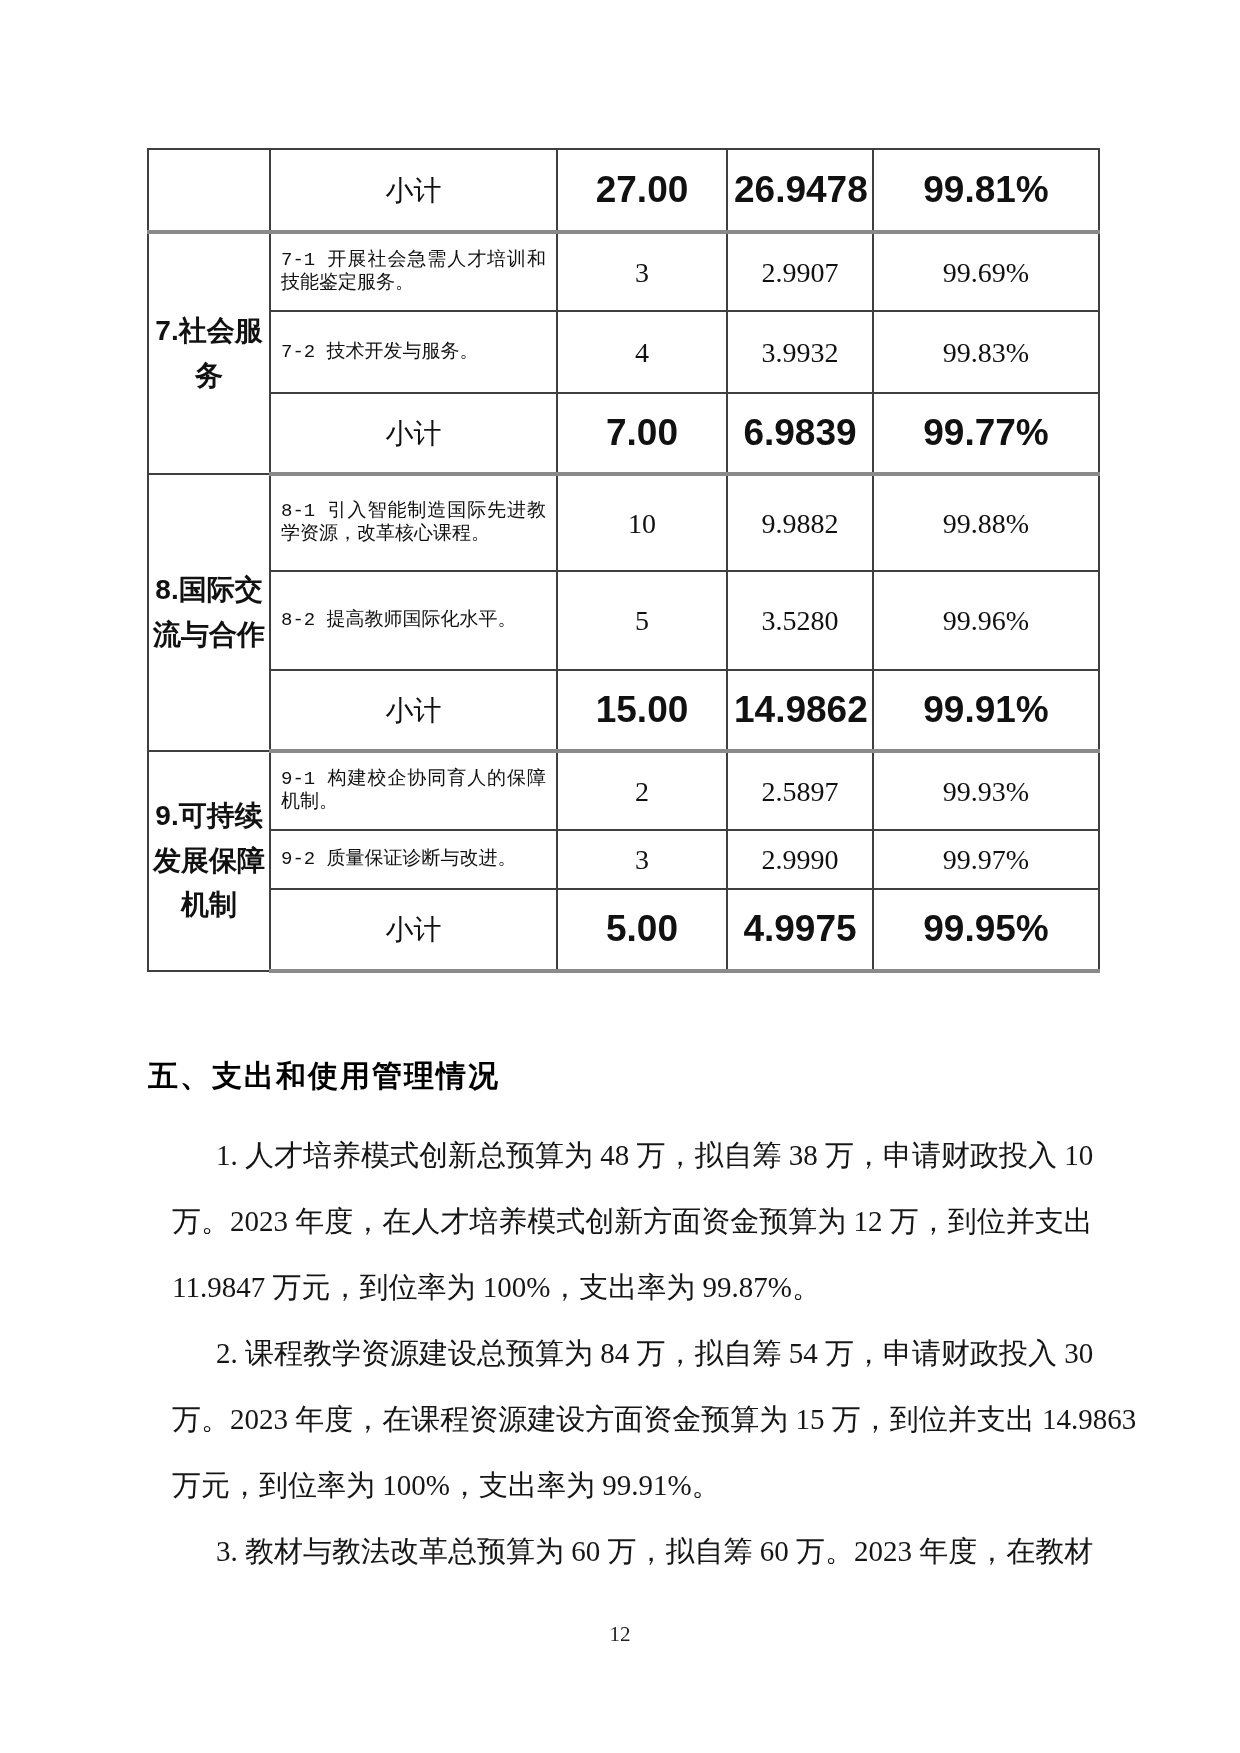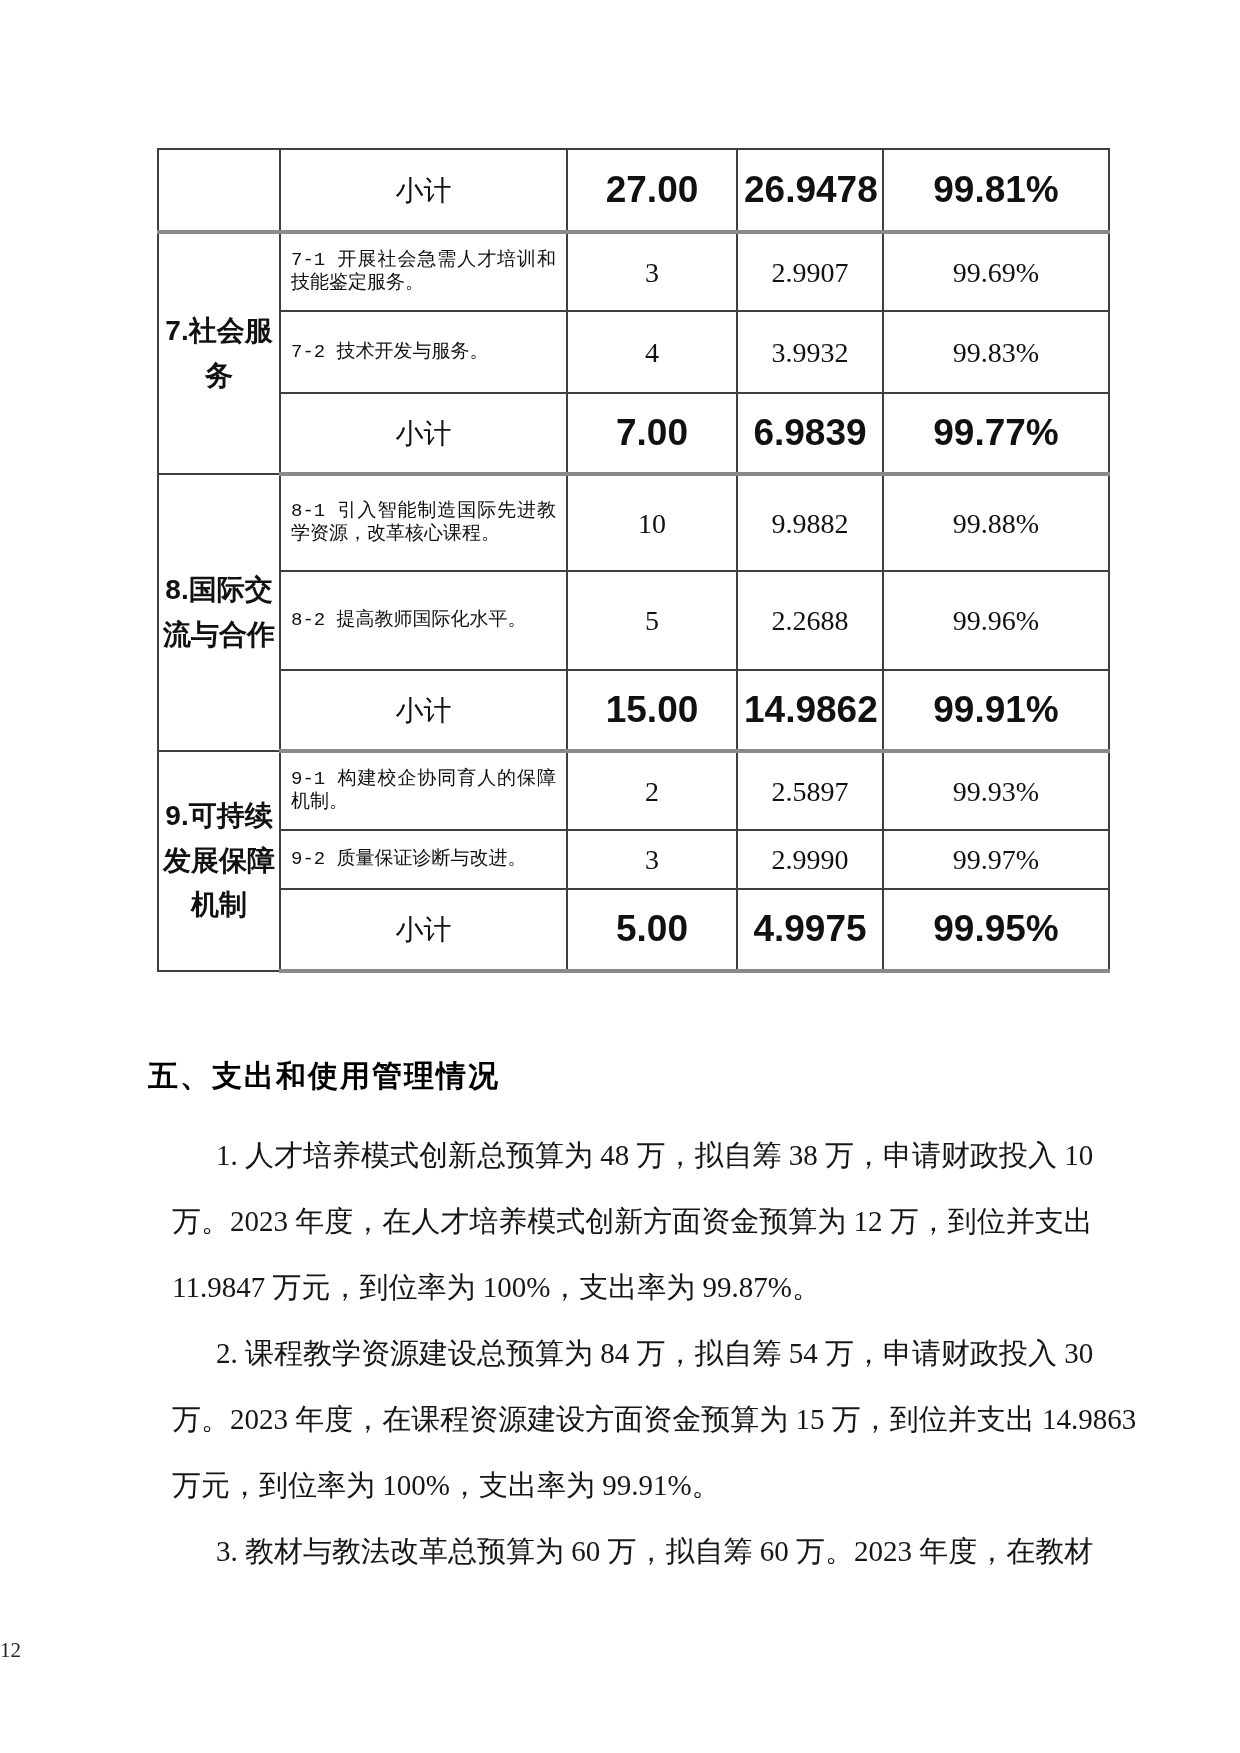--- a/index.html
+++ b/index.html
@@ -4,21 +4,21 @@
 <style>
   html,body{margin:0;padding:0;background:#e8e8e8;}
   .page{
     position:relative;width:1240px;height:1753px;margin:0 auto;
     background:#ffffff;overflow:hidden;
     font-family:"Liberation Serif","DejaVu Serif",serif;color:#111;
   }
   
   table.doc-table{
     position:absolute;left:147px;top:148px;width:951px;
-    border-collapse:collapse;table-layout:fixed;margin-left:10px;
+    border-collapse:collapse;table-layout:fixed;
   }
   .doc-table td{
     border:2px solid #3f3f3f;
     font-size:28px;line-height:1.25;
     text-align:center;vertical-align:middle;
     padding:4px 6px;overflow:hidden;
   }
   .doc-table td.cat{
     font-family:"Liberation Sans","DejaVu Sans",sans-serif;
     font-weight:bold;font-size:28px;line-height:1.6;padding:4px 4px;
@@ -49,21 +49,21 @@
     height:66px;line-height:66px;
     text-align:justify;text-align-last:justify;
     white-space:nowrap;
     margin-left:24px;
   }
   .line.lastline{text-align-last:left;}
   .line.indent{text-indent:44px;}
   
   .pagenum{
     position:absolute;left:0;top:1622px;width:100%;
-    font-size:21px;color:#222;margin-top:16px;
+    text-align:center;font-size:21px;color:#222;
   }
 </style>
 </head>
 <body>
 
 <div class="page">
 
   <table class="doc-table">
     <colgroup>
       <col style="width:122px">
@@ -104,21 +104,21 @@
     <tr style="height:97px">
       <td class="cat" rowspan="3">8.国际交流与合作</td>
       <td class="desc">8-1 引入智能制造国际先进教学资源，改革核心课程。</td>
       <td class="num">10</td>
       <td class="num">9.9882</td>
       <td class="num">99.88%</td>
     </tr>
     <tr style="height:99px">
       <td class="desc">8-2 提高教师国际化水平。</td>
       <td class="num">5</td>
-      <td class="num">2.2688</td>
+      <td class="num">3.5280</td>
       <td class="num">99.96%</td>
     </tr>
     <tr class="sec-end" style="height:81px">
       <td>小计</td>
       <td class="subnum">15.00</td>
       <td class="subnum">14.9862</td>
       <td class="subnum">99.91%</td>
     </tr>
 
     <tr style="height:79px">

